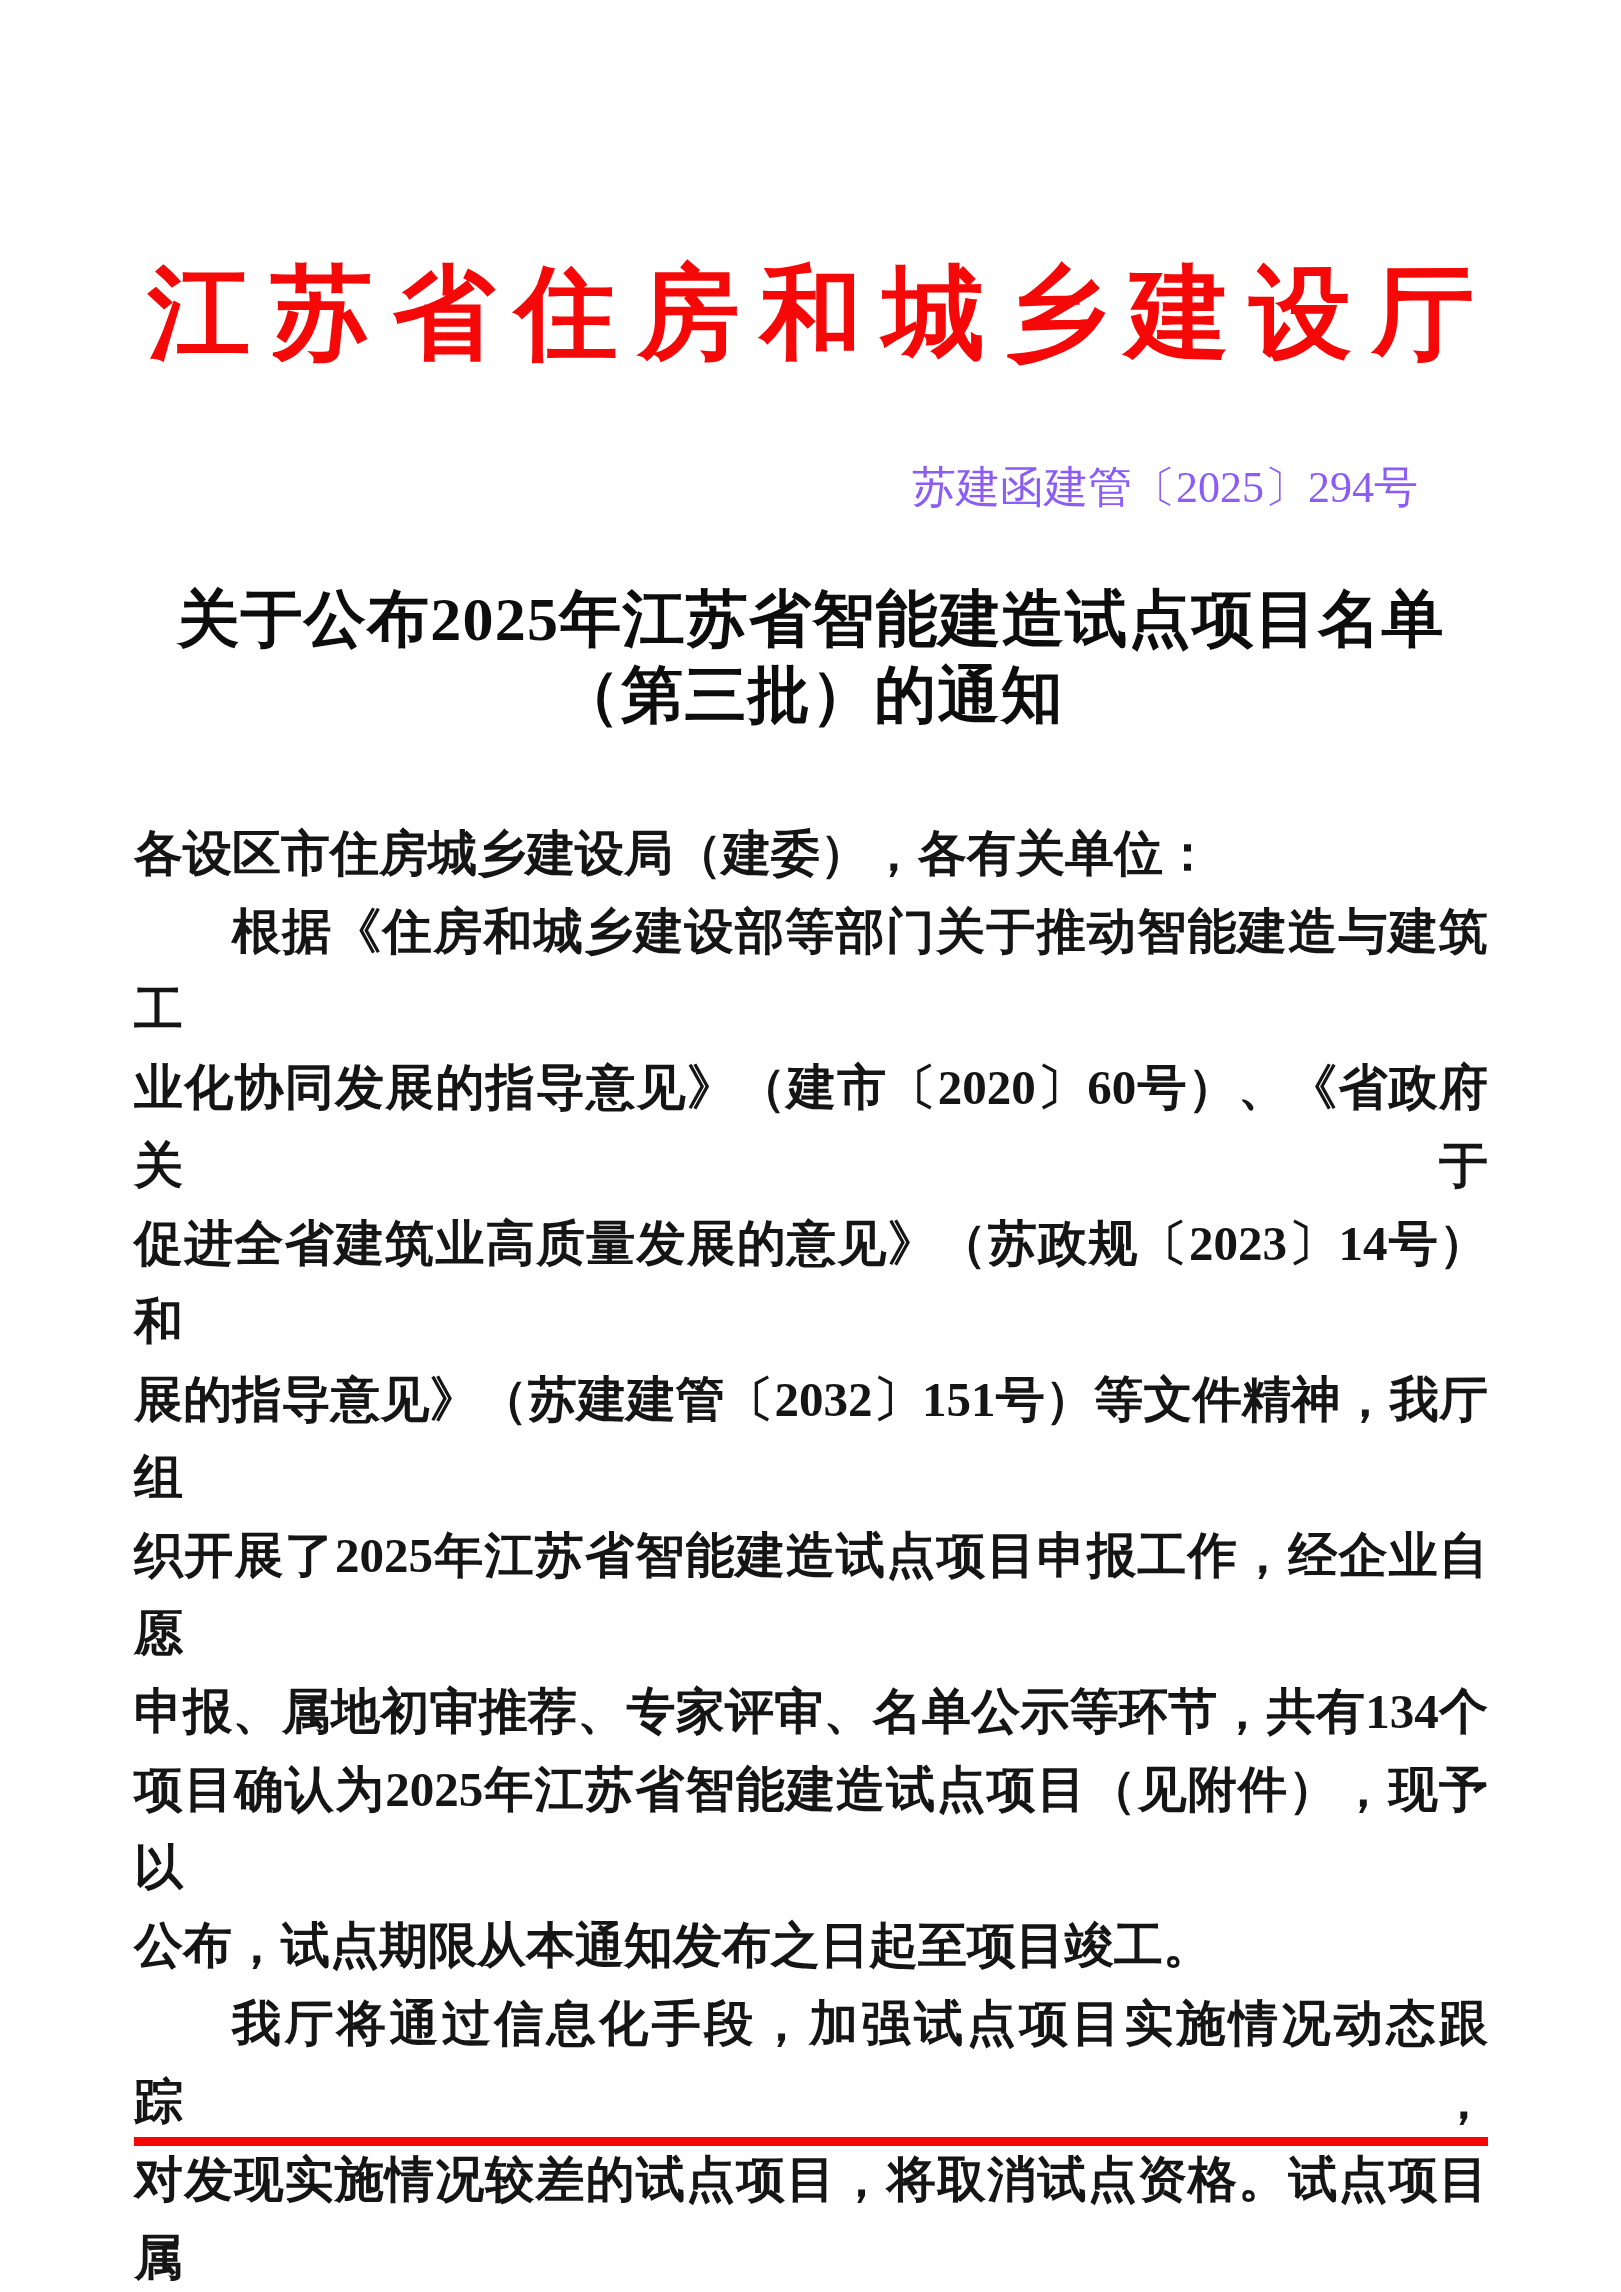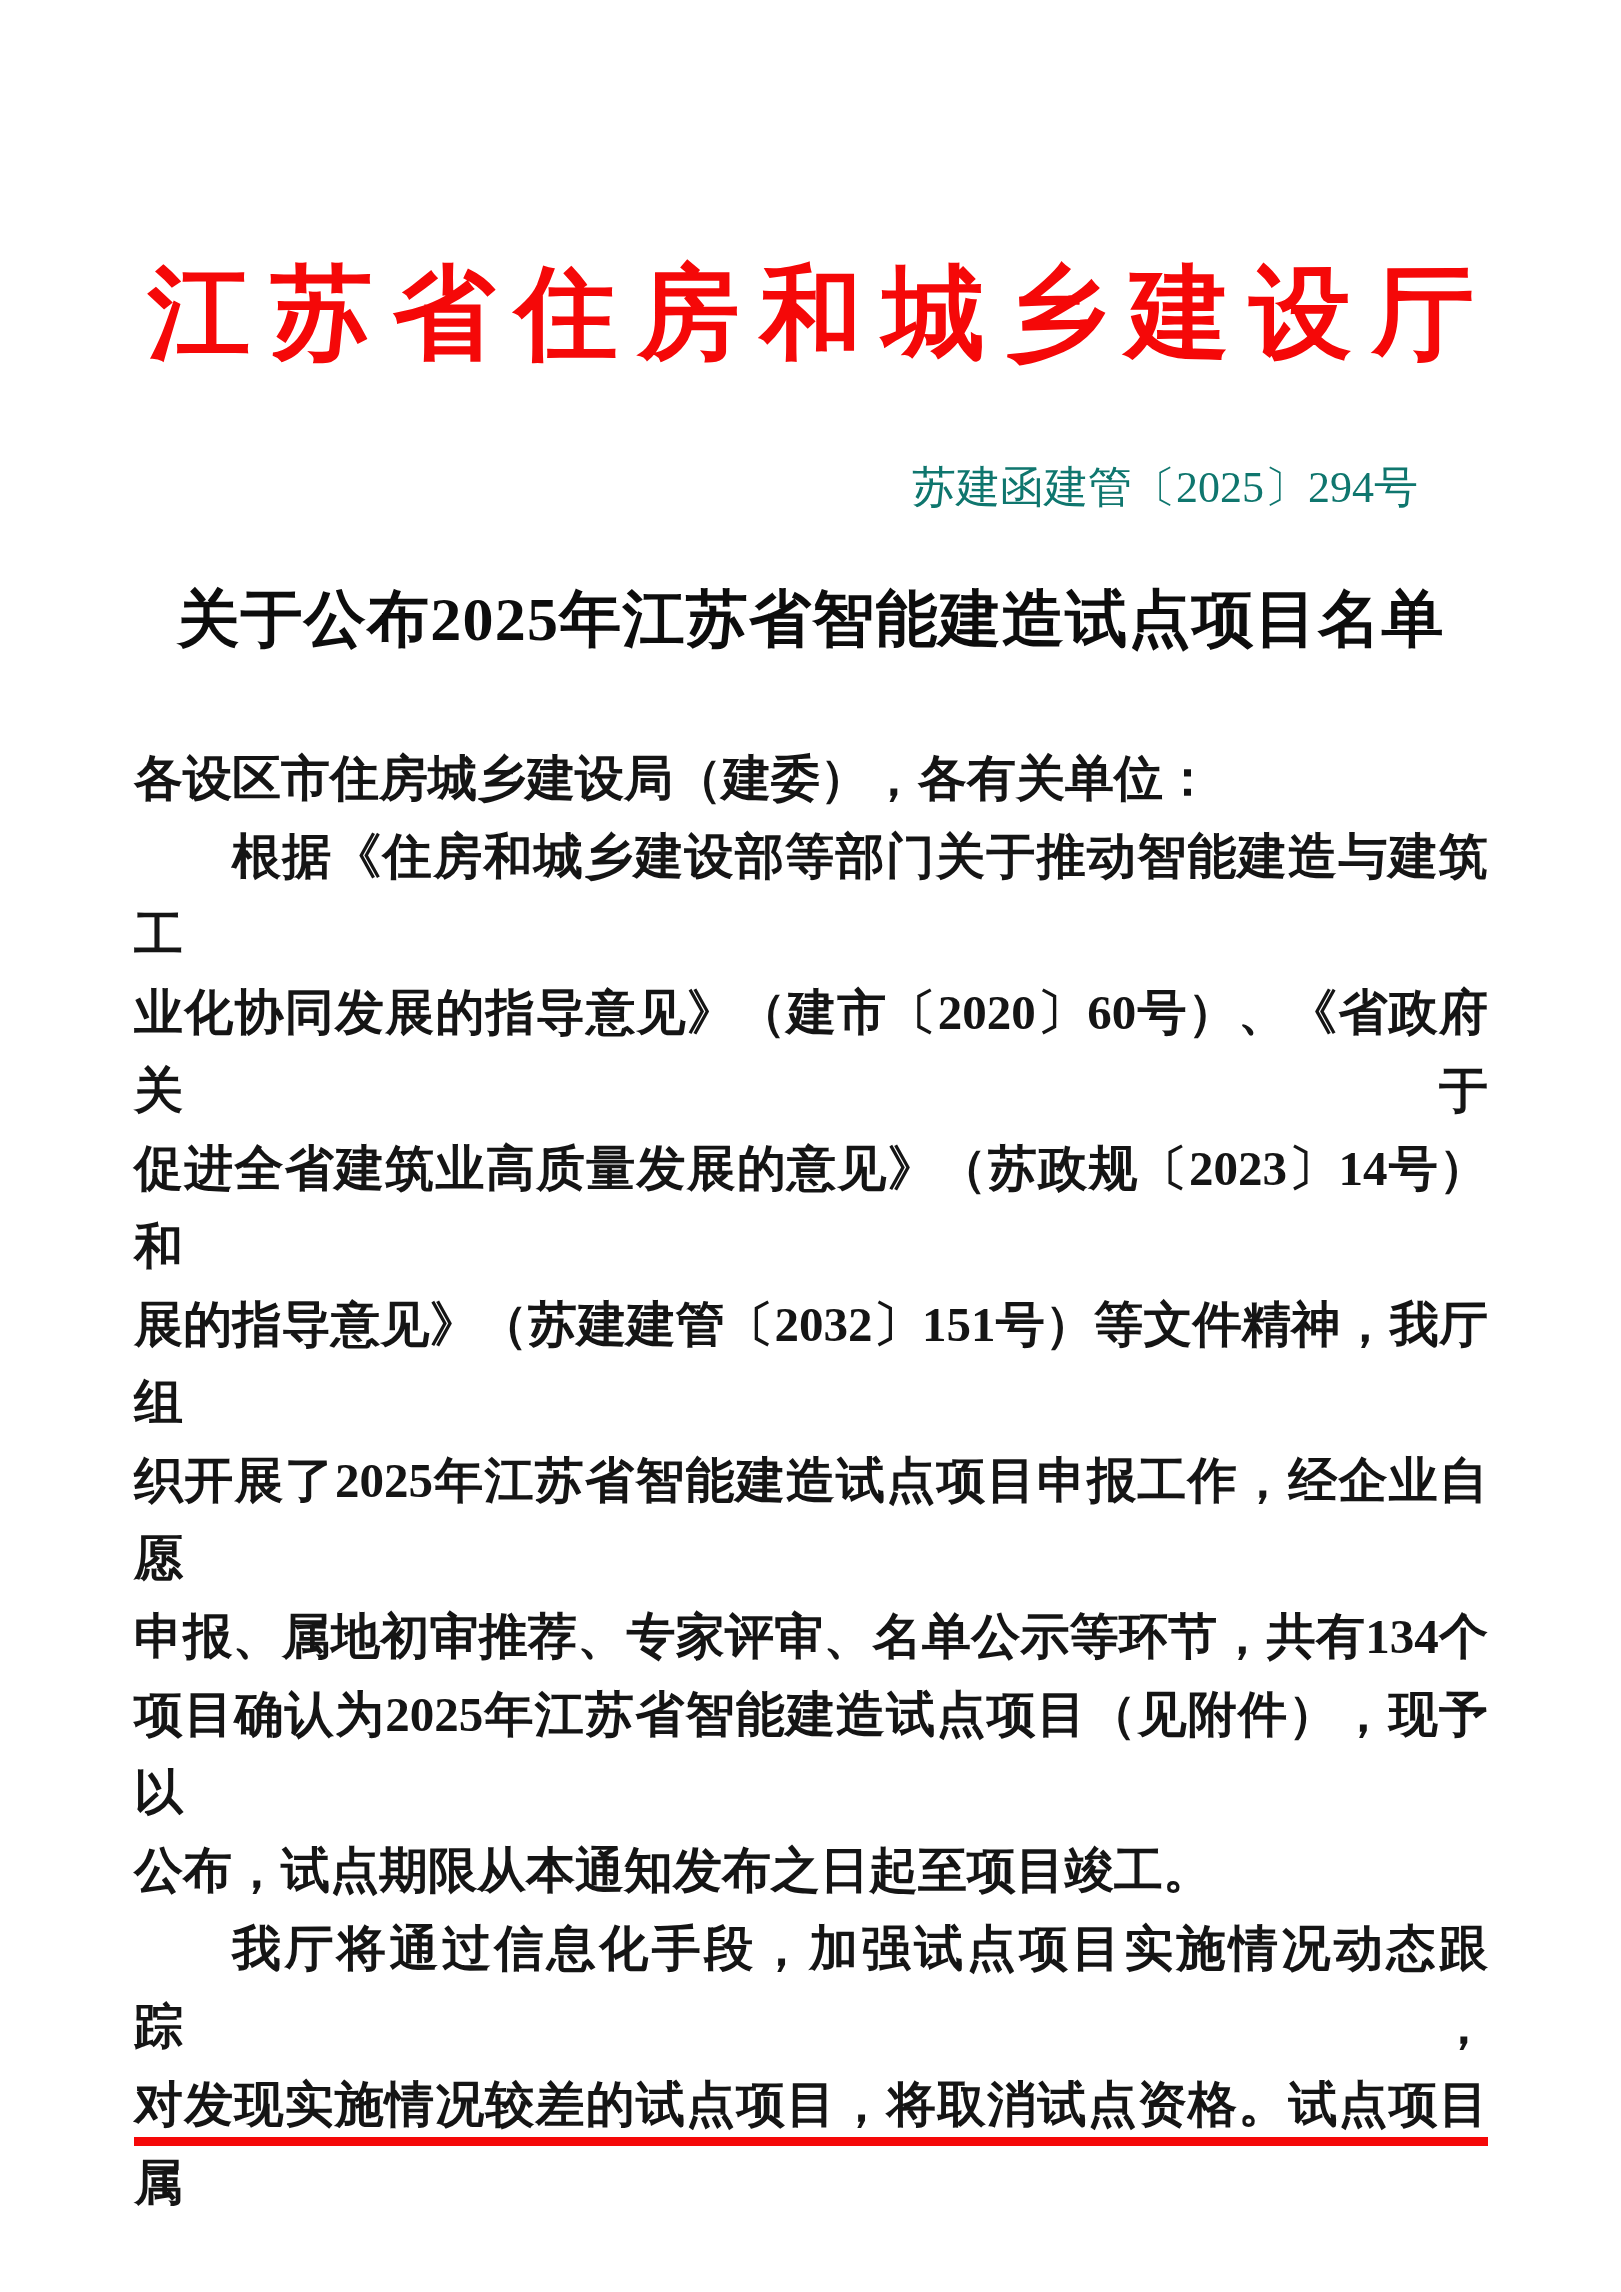--- a/index.html
+++ b/index.html
@@ -25,21 +25,21 @@
     margin-right: -0.20em; 
     white-space: nowrap;
     color: var(--accent, #f50808);
   }
   .doc-number {
     margin-top: 90px;
     text-align: right;
     padding-right: 70px;
     font-size: 44px;
     line-height: 1.2;
-    color: #0f766e;
+    color: #8b5cf6;
   }
   .doc-title {
     margin-top: 67px;
     text-align: center;
     font-size: 62px;
     font-weight: bold;
     line-height: 1.22;
     letter-spacing: 0.02em;
     color: #0d0d0d;
   }
@@ -69,20 +69,21 @@
 <body>
 
 <div class="page">
 
   <div class="org-title">江苏省住房和城乡建设厅</div>
 
   <div class="doc-number">苏建函建管〔2025〕294号</div>
 
   <div class="doc-title">
     <div>关于公布2025年江苏省智能建造试点项目名单</div>
+    <div>（第三批）的通知</div>
   </div>
 
   <div class="doc-body">
 
   <div class="line">各设区市住房城乡建设局（建委），各有关单位：</div>
       <div class="line indent fill">根据《住房和城乡建设部等部门关于推动智能建造与建筑工</div>
       <div class="line fill">业化协同发展的指导意见》（建市〔2020〕60号）、《省政府关于</div>
       <div class="line fill">促进全省建筑业高质量发展的意见》（苏政规〔2023〕14号）和</div>
       <div class="line fill">展的指导意见》（苏建建管〔2032〕151号）等文件精神，我厅组</div>
       <div class="line fill">织开展了2025年江苏省智能建造试点项目申报工作，经企业自愿</div>

